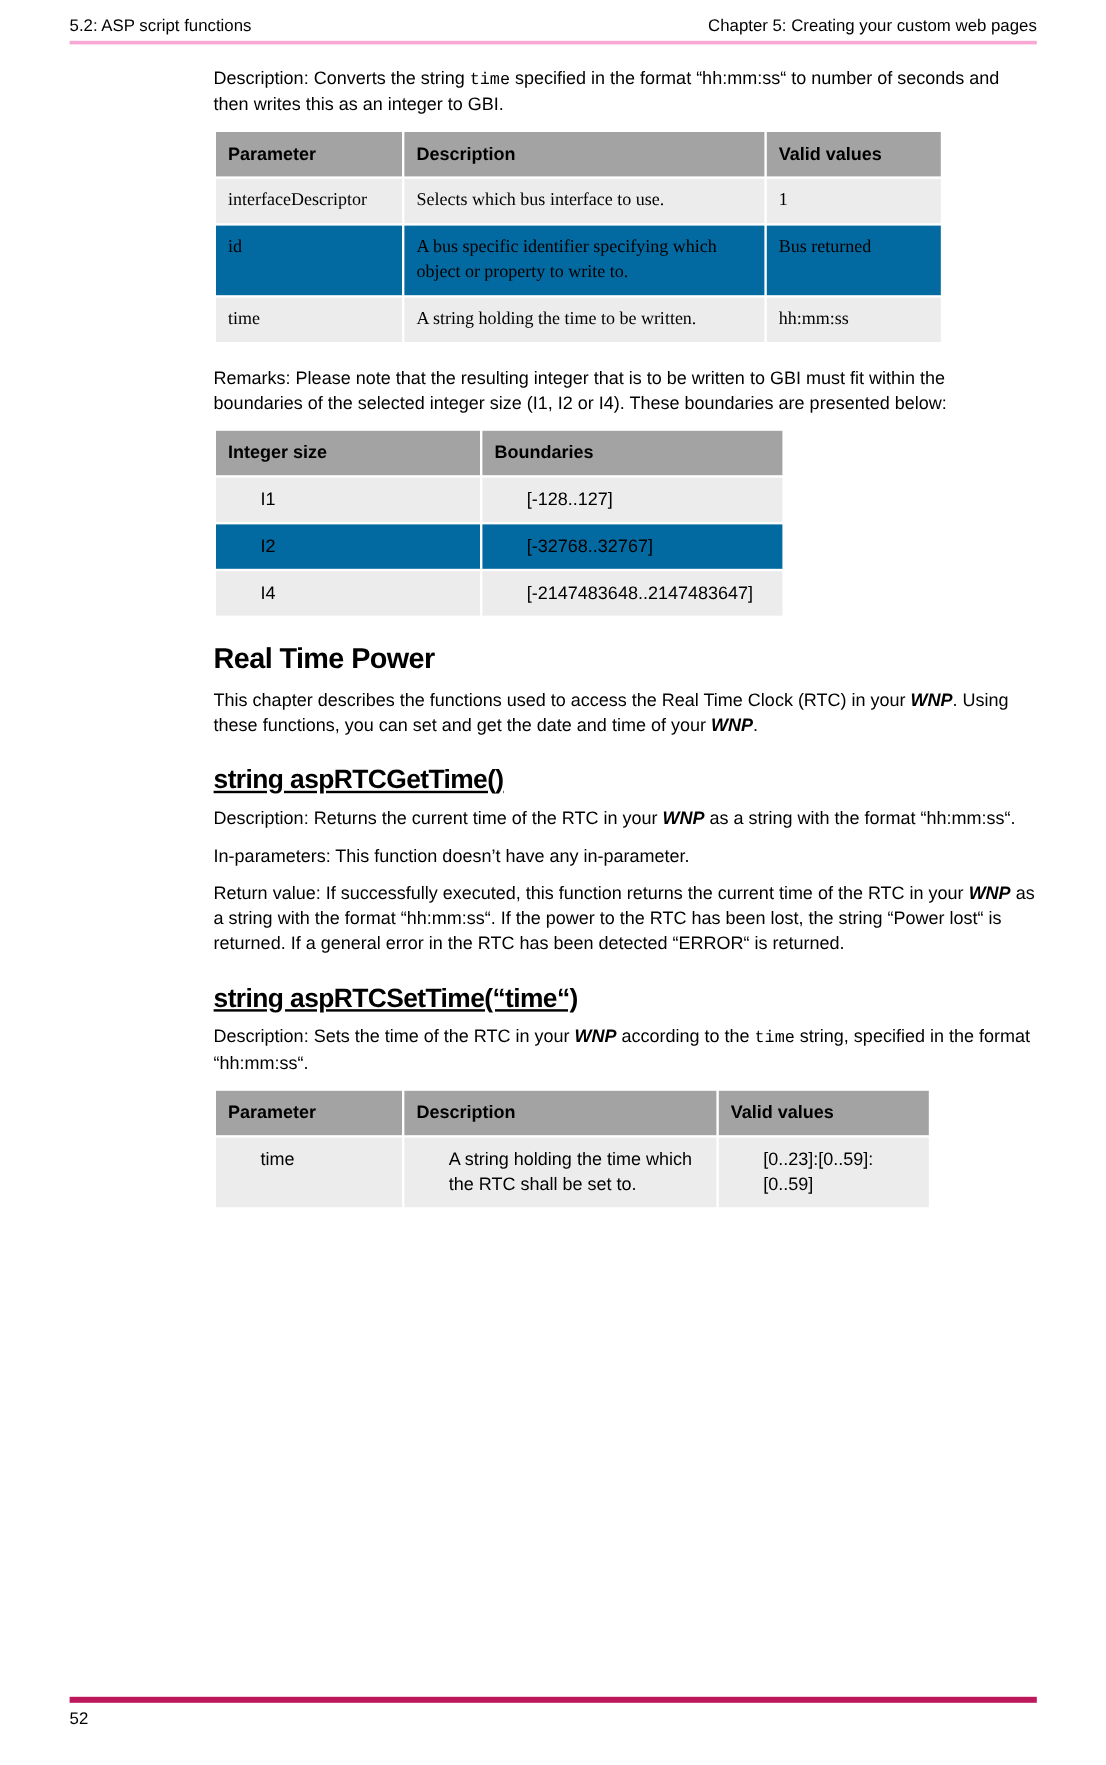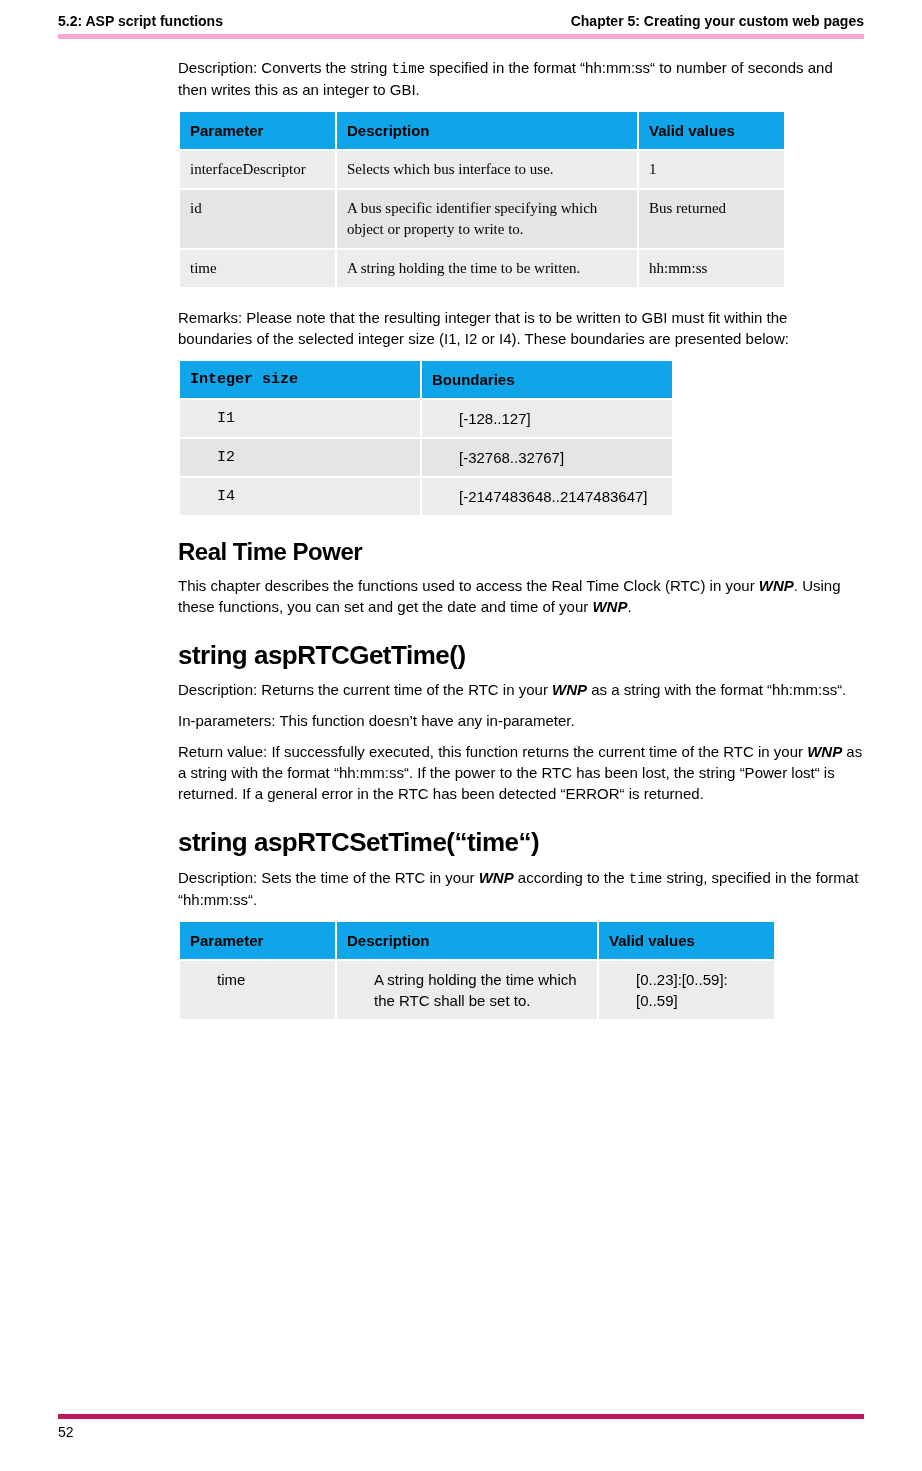--- a/index.html
+++ b/index.html
@@ -12,72 +12,72 @@
   width: 922px;
   height: 1471px;
   position: relative;
 }
 .page {
   padding: 0 58px 0 58px;
 }
 .header {
   display: flex;
   justify-content: space-between;
-  border-bottom: 5px solid #f9a8d4;
+  border-bottom: 3px solid #f9a8d4;
   padding: 12px 0 2px 0;
   margin-bottom: 18px;
   font-size: 14px;
-  font-weight: bold;
 }
 .content {
   margin-left: 120px;
   margin-right: 0;
 }
 p { margin-bottom: 10px; }
 .code-inline { font-family: "Courier New", monospace; font-size: 14px; }
 .italic { font-style: italic; }
 .bold { font-weight: bold; }
 h2 {
   font-size: 24px;
   font-weight: 800;
   margin-top: 18px;
   margin-bottom: 6px;
   letter-spacing: -0.5px;
 }
 h3 {
-  font-size: 26px;
+  font-size: 22px;
   font-weight: 800;
   margin-top: 20px;
   margin-bottom: 6px;
   letter-spacing: -0.5px;
+  text-decoration: underline;
 }
 table {
   border-collapse: separate;
   border-spacing: 2px 2px;
   margin: 6px 0 18px 0;
 }
 th, td {
   text-align: left;
   padding: 8px 10px 8px 10px;
   vertical-align: top;
   font-size: 15px;
 }
 th {
-  background: #0ea5e9;
+  background: #a3a3a3;
   font-weight: 800;
 }
 td {
   font-family: Georgia, "Times New Roman", serif;
 }
 .row-light td { background: #ececec; }
-.row-dark td { background: #e5e5e5; }
+.row-dark td { background: #0369a1; }
 .t1 .c1 { width: 155px; }
 .t1 .c2 { width: 300px; }
 .t1 .c3 { width: 145px; }
-.t2 .c1 { width: 240px; font-family: Liberation Mono, monospace; }
+.t2 .c1 { width: 220px; }
 .t2 .c2 { width: 250px; }
 .t3 .c1 { width: 155px; }
 .t3 .c2 { width: 260px; }
 .t3 .c3 { width: 175px; }
 .footer {
   position: absolute;
   bottom: 28px;
   left: 58px;
   right: 58px;
   border-top: 5px solid #be185d;

